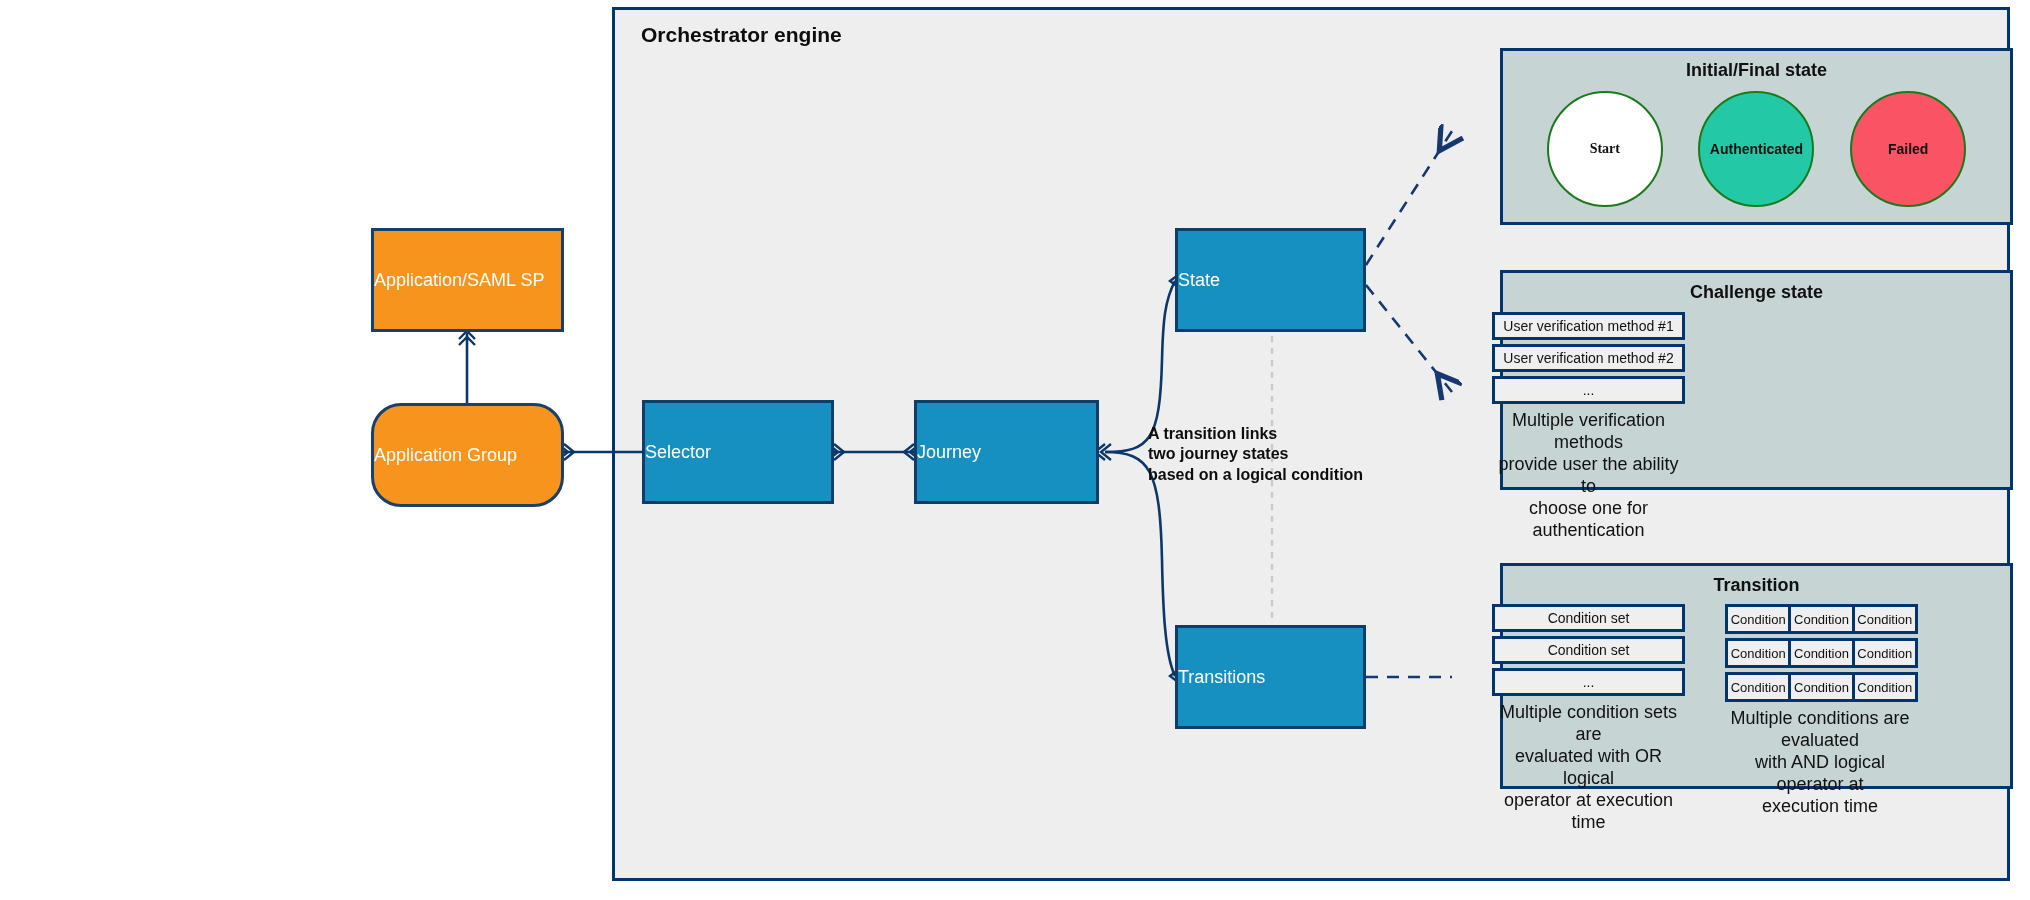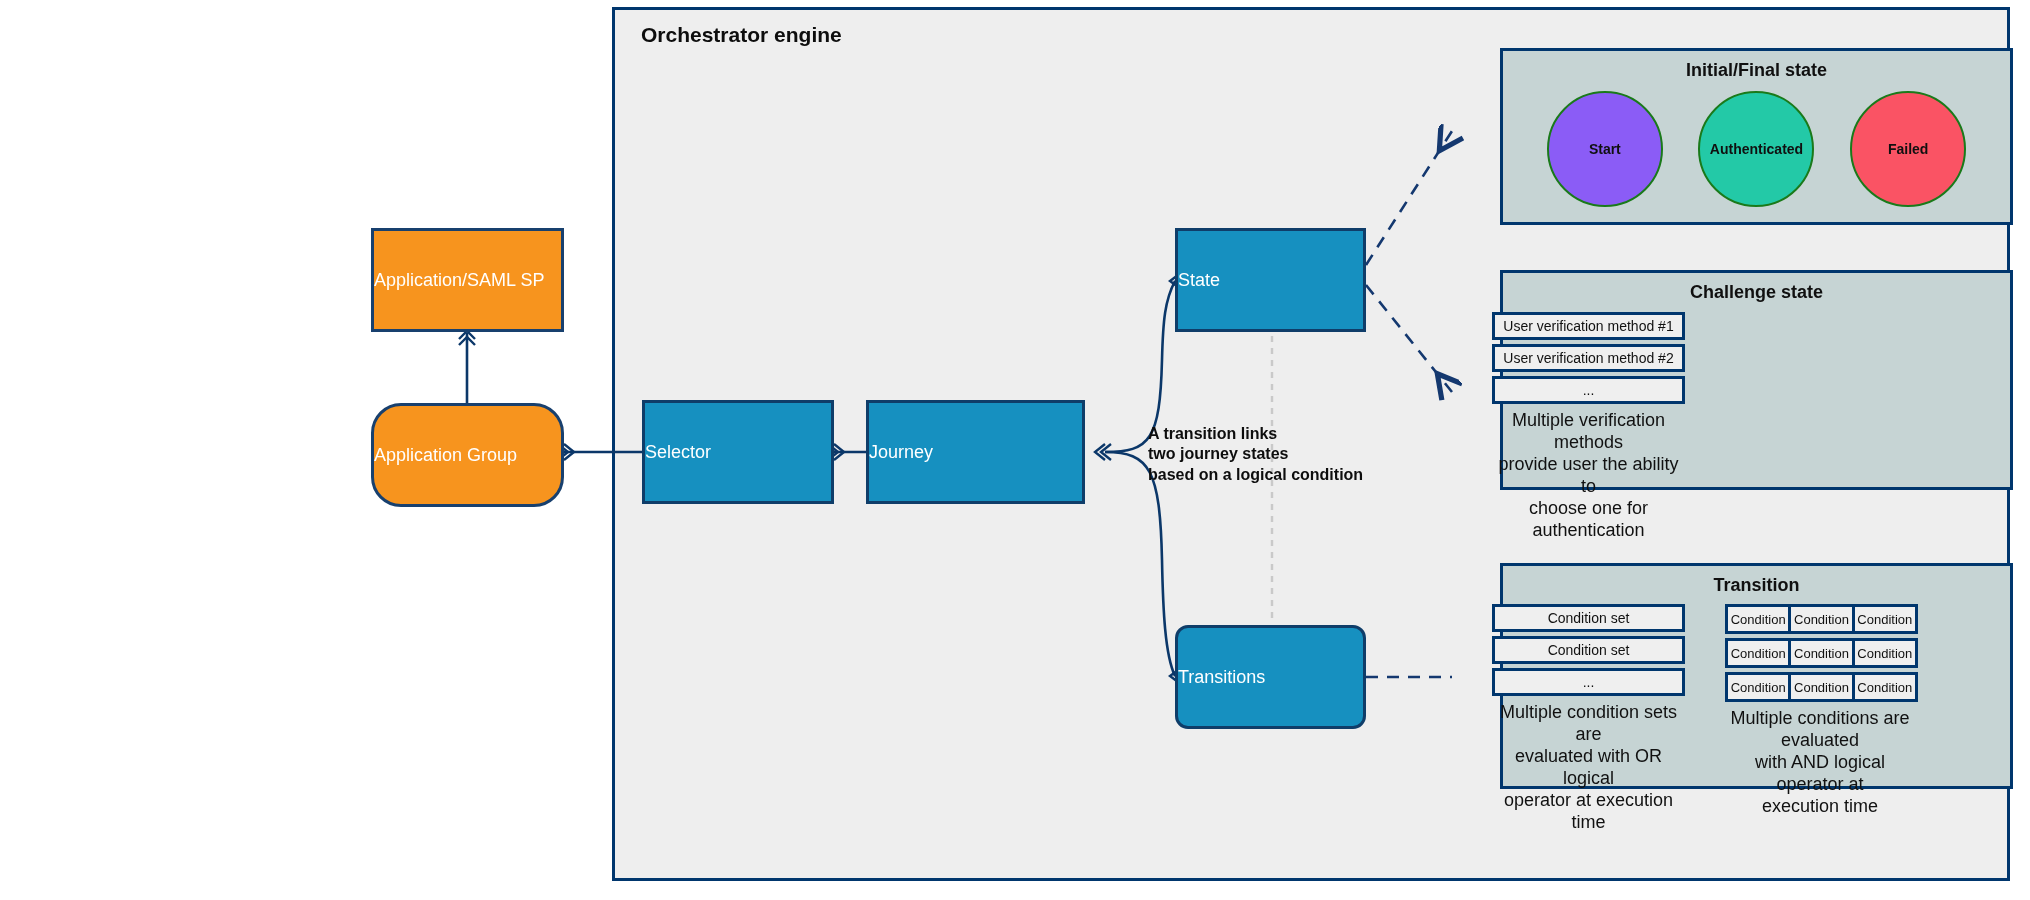--- a/index.html
+++ b/index.html
@@ -24,23 +24,23 @@
     display:flex; align-items:center; justify-content:flex-start;
     text-align:center; color:#ffffff; font-size:18px;
     border:3px solid #0f3d69;
   }
   .node.orange{background:#f7941e; border-color:#18406e;}
   .node.blue{background:#1690c0; border-color:#0f3d69;}
 
   #node-app-saml{ left:371px; top:228px; width:193px; height:104px; }
   #node-app-group{ left:371px; top:403px; width:193px; height:104px;border-radius:30px; }
   #node-selector{ left:642px; top:400px; width:192px; height:104px; }
-  #node-journey{ left:866px; top:400px; width:219px; height:104px; }
+  #node-journey{ left:914px; top:400px; width:185px; height:104px; }
   #node-state{ left:1175px; top:228px; width:191px; height:104px; }
-  #node-transitions{ left:1175px; top:625px; width:191px; height:104px;border-radius:13px; }
+  #node-transitions{ left:1175px; top:625px; width:191px; height:104px; }
 
   
   .panel{
     background:#c6d4d4; border:3px solid #00366d;margin-left:48px;
   }
   .panel-title{
     text-align:center; font-size:18px; font-weight:bold; color:#101010;
     padding-top:9px;
   }
   #panel-initial-final{ left:1452px; top:48px; width:513px; height:177px; }
@@ -181,21 +181,21 @@
 
   <div class="abs" id="center-note">
     <div>A transition links</div>
     <div>two journey states</div>
     <div>based on a logical condition</div>
   </div>
 
   <div class="abs panel" id="panel-initial-final">
     <div class="panel-title">Initial/Final state</div>
     <div class="circle-row">
-      <div class="circle" id="circle-start" style="background: #8b5cf6; border-color: rgb(26, 122, 26);">
+      <div class="circle" id="circle-start" style="background: #ffffff; border-color: rgb(26, 122, 26); font-family: Liberation Serif, serif;">
         <span>Start</span>
       </div>
       <div class="circle" id="circle-auth" style="background: rgb(35, 201, 167); border-color: rgb(26, 122, 26);">
         <span>Authenticated</span>
       </div>
       <div class="circle" id="circle-failed" style="background: rgb(250, 83, 100); border-color: rgb(26, 122, 26);">
         <span>Failed</span>
       </div>
     </div>
   </div>

